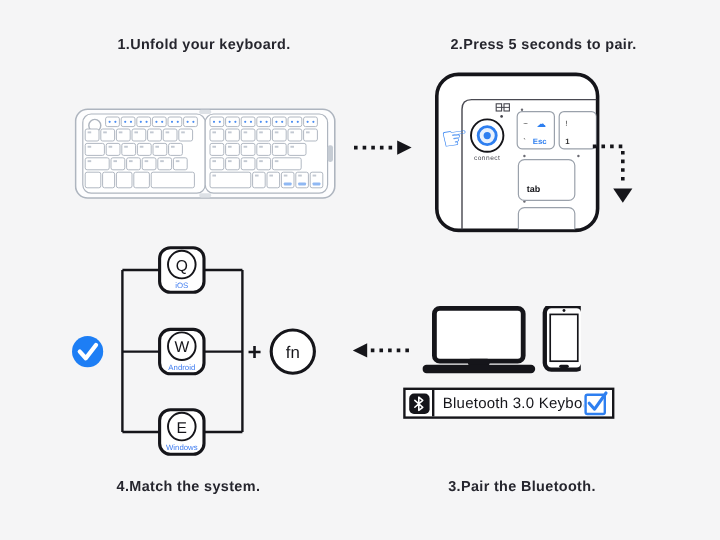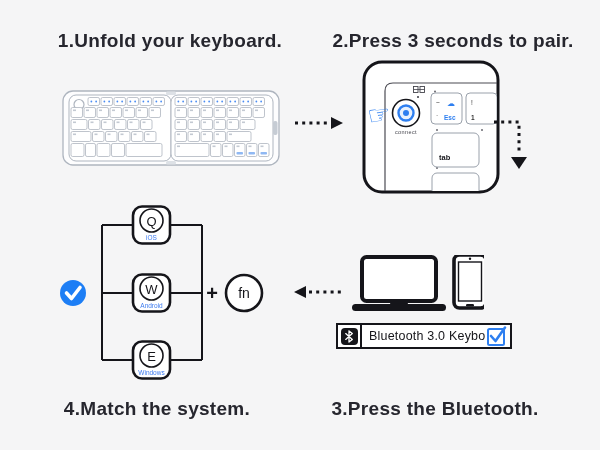--- a/index.html
+++ b/index.html
@@ -1,40 +1,40 @@
 <!DOCTYPE html>
 <html><head>
 <meta charset="utf-8">
 <style>
   html,body{margin:0;padding:0;}
   body{width:600px;height:450px;position:relative;background:#f5f5f6;
        font-family:"Liberation Sans", sans-serif;overflow:hidden;}
   .abs{position:absolute;}
-  .step-title{font-size:19px;color:#26262e;text-align:center;letter-spacing:.3px;
+  .step-title{font-size:12px;color:#26262e;text-align:center;letter-spacing:.3px;
               font-weight:600;white-space:nowrap;}
   .step-title .num{font-weight:700;}
   svg text{font-family:"Liberation Sans", sans-serif;}
   .bt-row{left:336px;top:323px;width:176px;height:26px;border:2px solid #15151a;
           background:#fff;box-sizing:border-box;display:flex;align-items:center;}
   .bt-cell{width:24px;height:100%;border-right:2px solid #15151a;display:flex;
            align-items:center;justify-content:center;box-sizing:border-box;flex:0 0 24px;}
   .bt-square{width:17px;height:17px;background:#15151a;border-radius:4px;display:flex;
              align-items:center;justify-content:center;}
   .bt-label{flex:1;font-size:12.5px;color:#15151a;padding-left:7px;letter-spacing:.2px;
             white-space:nowrap;overflow:hidden;}
 </style>
 </head>
 <body>
 
 <div class="abs step-title" style="left:40px;top:30px;width:260px;">
   <span class="num">1.</span><span>Unfold your keyboard.</span>
 </div>
 
 <div class="abs step-title" style="left:322px;top:30px;width:262px;">
-  <span class="num">2.</span><span>Press 3 seconds to pair.</span>
+  <span class="num">2.</span><span>Press 5 seconds to pair.</span>
 </div>
 
 <svg class="abs" style="left:62px;top:90px;" width="218" height="76" viewBox="0 0 218 76">
   <rect x="1" y="1" width="216" height="74" rx="10" fill="#fdfdfe" stroke="#aeb5bf" stroke-width="1.3"></rect>
   <rect x="104" y="1.5" width="10" height="3.5" rx="1.5" fill="#dde1e6"></rect>
   <rect x="104" y="71" width="10" height="3.5" rx="1.5" fill="#dde1e6"></rect>
   <rect x="7" y="5" width="102" height="66" rx="7" fill="#ffffff" stroke="#aeb5bf" stroke-width="1"></rect>
   <rect x="109" y="5" width="102" height="66" rx="7" fill="#ffffff" stroke="#aeb5bf" stroke-width="1"></rect>
   <circle cx="17" cy="14.5" r="5" fill="none" stroke="#aeb5bf" stroke-width="1.2"></circle>
   <rect x="211" y="31" width="4.5" height="14" rx="2" fill="#c6ccd4"></rect>
@@ -288,14 +288,14 @@
   <text x="152" y="95" font-size="20" font-weight="bold" fill="#15151a" text-anchor="middle">+</text>
   <circle cx="184" cy="88" r="18" fill="#ffffff" stroke="#15151a" stroke-width="2.6"></circle>
   <text x="184" y="93" font-size="14" fill="#15151a" text-anchor="middle">fn</text>
 </svg>
 
 <div class="abs step-title" style="left:27px;top:398px;width:260px;">
   <span class="num">4.</span><span>Match the system.</span>
 </div>
 
 <div class="abs step-title" style="left:305px;top:398px;width:260px;">
-  <span class="num">3.</span><span>Press the Bluetooth.</span>
+  <span class="num">3.</span><span>Pair the Bluetooth.</span>
 </div>
 
 </body></html>

